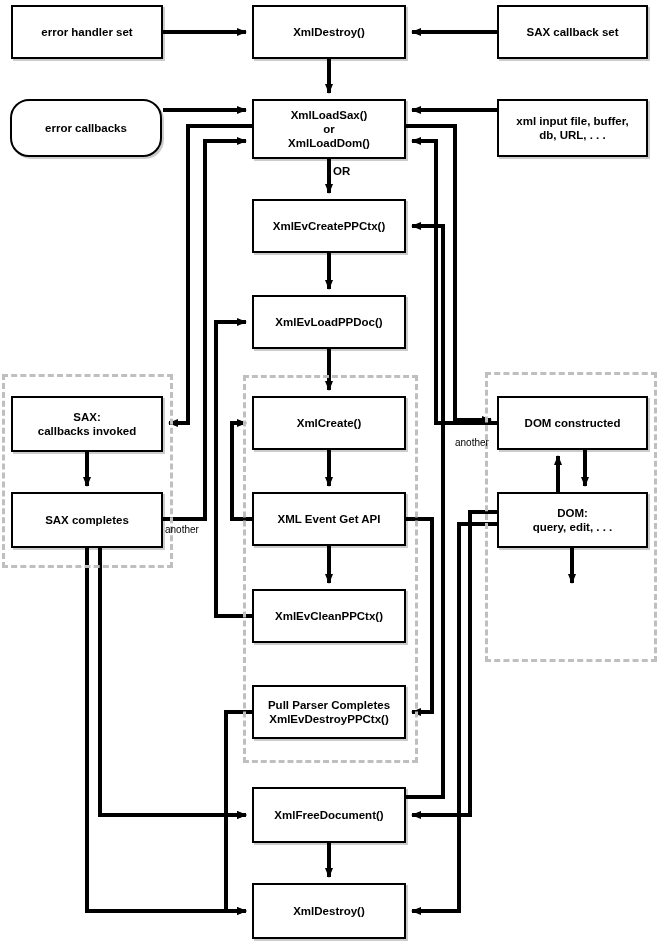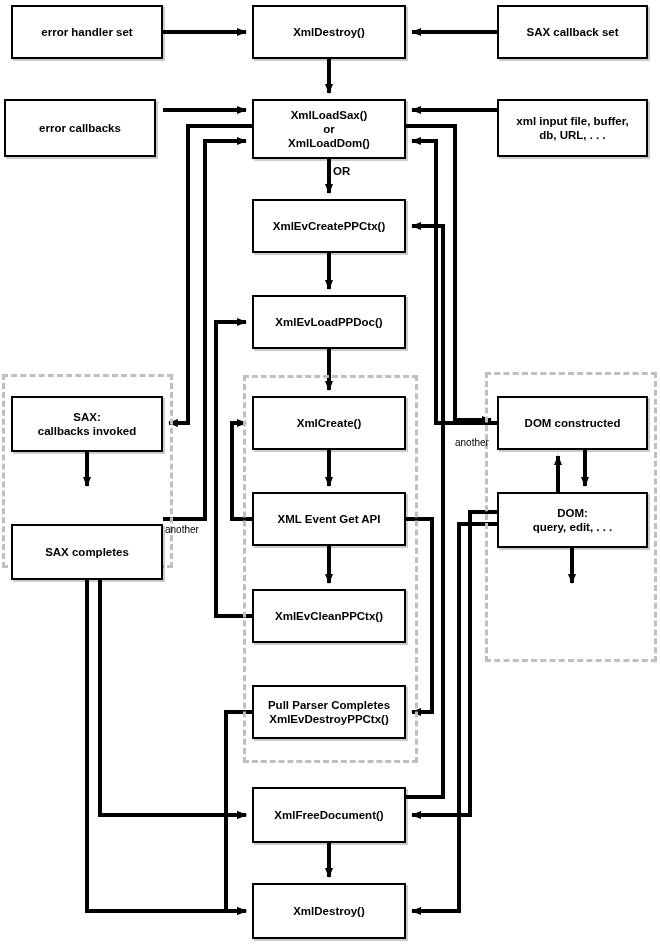--- a/index.html
+++ b/index.html
@@ -142,29 +142,29 @@
 
       <path d="M497,524 L459,524 L459,911 L412,911"></path>
 
       <path d="M406,797 L443,797 L443,226 L412,226"></path>
     </g>
   </svg>
 
   <div class="node-box" style="left: 11px; top: 5px; width: 152px; height: 54px;">error handler set</div>
   <div class="node-box" style="left: 252px; top: 5px; width: 154px; height: 54px;">XmlDestroy()</div>
   <div class="node-box" style="left: 497px; top: 5px; width: 151px; height: 54px;">SAX callback set</div>
-  <div class="node-box" style="left: 4px; top: 99px; width: 152px; height: 58px;">error callbacks</div>
+  <div class="node-box" style="left: 10px; top: 99px; width: 152px; height: 58px; border-radius: 19px;">error callbacks</div>
   <div class="node-box" style="left: 252px; top: 99px; width: 154px; height: 60px;">XmlLoadSax()<br>or<br>XmlLoadDom()</div>
   <div class="node-box" style="left: 497px; top: 99px; width: 151px; height: 58px;">xml input file, buffer,<br>db, URL, . . .</div>
   <div class="node-box" style="left: 252px; top: 199px; width: 154px; height: 54px;">XmlEvCreatePPCtx()</div>
   <div class="node-box" style="left: 252px; top: 295px; width: 154px; height: 54px;">XmlEvLoadPPDoc()</div>
   <div class="node-box" style="left: 11px; top: 396px; width: 152px; height: 56px;">SAX:<br>callbacks invoked</div>
   <div class="node-box" style="left: 252px; top: 396px; width: 154px; height: 54px;">XmlCreate()</div>
   <div class="node-box" style="left: 497px; top: 396px; width: 151px; height: 54px;">DOM constructed</div>
-  <div class="node-box" style="left: 11px; top: 492px; width: 152px; height: 56px; margin-top: 32px;">SAX completes</div>
+  <div class="node-box" style="left: 11px; top: 492px; width: 152px; height: 56px;">SAX completes</div>
   <div class="node-box" style="left: 252px; top: 492px; width: 154px; height: 54px;">XML Event Get API</div>
   <div class="node-box" style="left: 497px; top: 492px; width: 151px; height: 56px;">DOM:<br>query, edit, . . .</div>
   <div class="node-box" style="left: 252px; top: 589px; width: 154px; height: 54px;">XmlEvCleanPPCtx()</div>
   <div class="node-box" style="left: 252px; top: 685px; width: 154px; height: 54px;">Pull Parser Completes<br>XmlEvDestroyPPCtx()</div>
   <div class="node-box" style="left: 252px; top: 787px; width: 154px; height: 56px;">XmlFreeDocument()</div>
   <div class="node-box" style="left: 252px; top: 883px; width: 154px; height: 56px;">XmlDestroy()</div>
 
   <div class="or-label" style="left: 333px; top: 165px;">OR</div>
   <div class="edge-label" style="left: 165px; top: 512px;">another</div>
   <div class="edge-label" style="left: 455px; top: 425px;">another</div>

